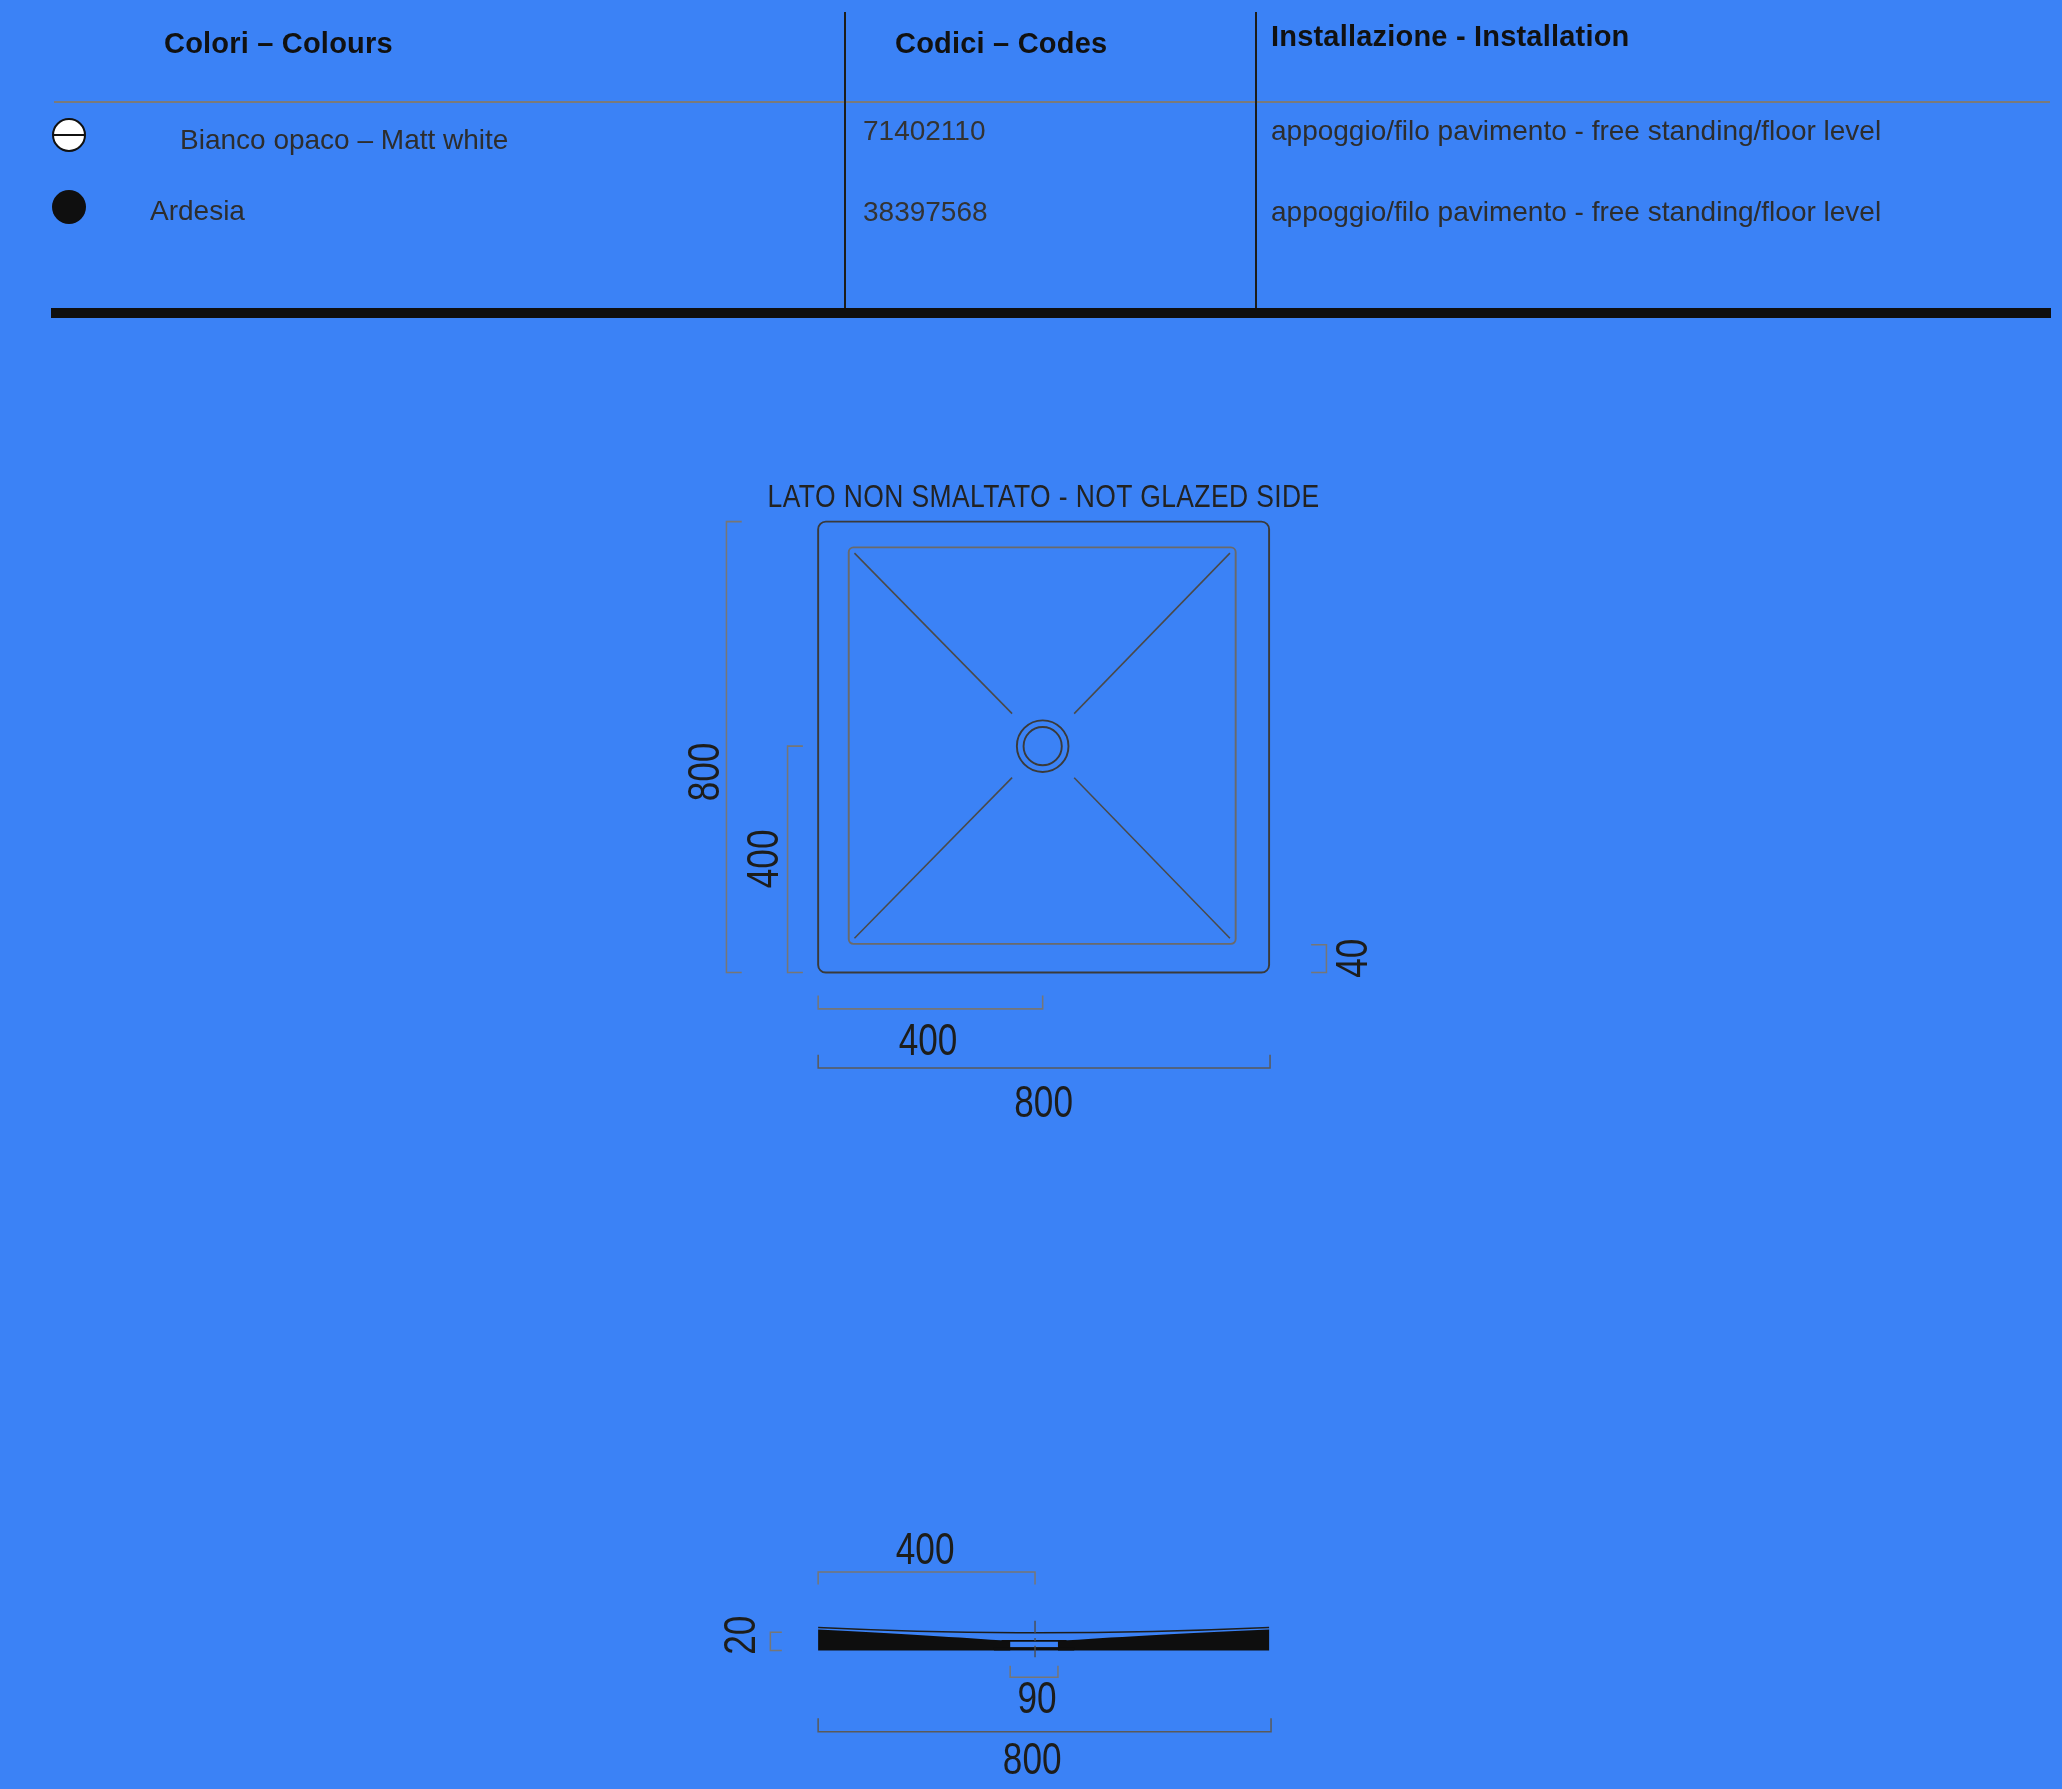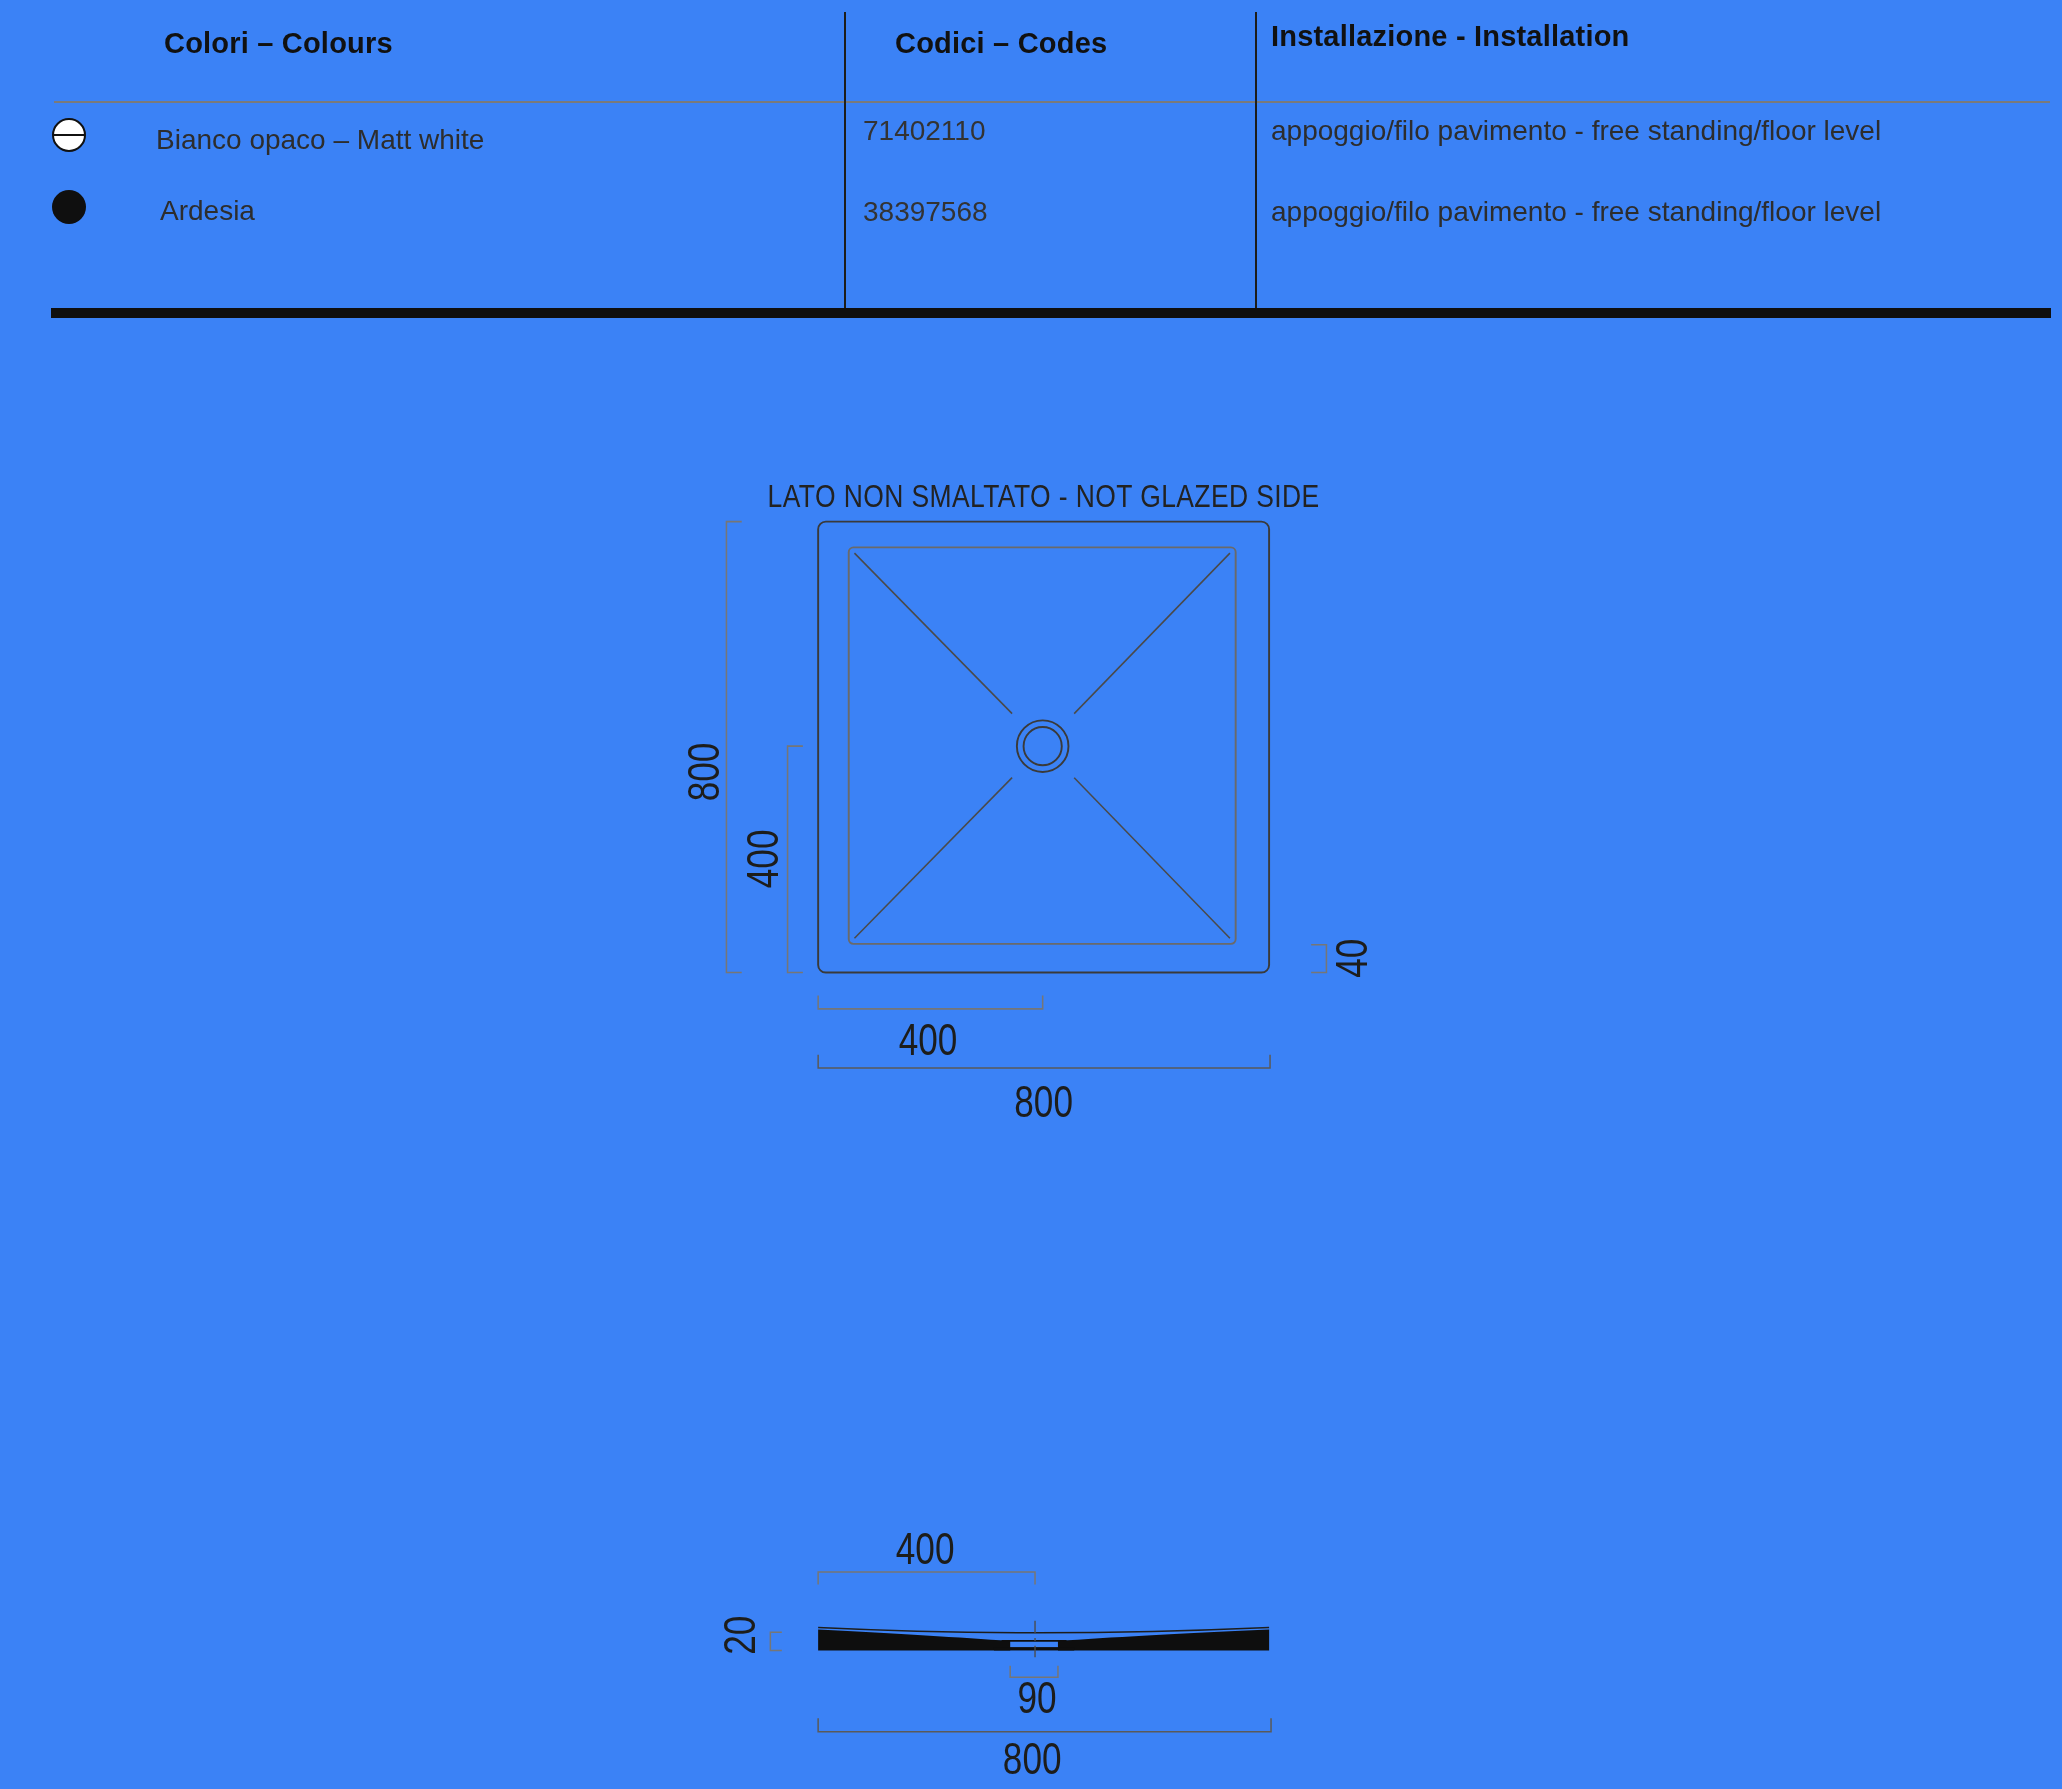--- a/index.html
+++ b/index.html
@@ -36,28 +36,28 @@
 
   <div class="abs rule-thin" style="left:54px;top:101px;width:1996px;"></div>
   <div class="abs vline" style="left:844px;top:11.5px;height:298px;"></div>
   <div class="abs vline" style="left:1255px;top:11.5px;height:298px;"></div>
   <div class="abs rule-thick" style="left:51px;top:308px;width:2000px;"></div>
 
   <div class="abs table-row">
     <div class="abs swatch swatch-outline" style="left:52px;top:118px;">
         <span class="chord"></span>
       </div>
-    <div class="abs td" style="left:156px;top:124px;">Bianco opaco – Matt white</div>
+    <div class="abs td" style="left:180px;top:124px;">Bianco opaco – Matt white</div>
     <div class="abs code" style="left:863px;top:115px;">71402110</div>
     <div class="abs td" style="left:1271px;top:115px;">appoggio/filo pavimento - free standing/floor level</div>
   </div>
 
   <div class="abs table-row">
     <div class="abs swatch swatch-fill" style="left:52px;top:190px;"></div>
-    <div class="abs td" style="left:160px;top:195px;">Ardesia</div>
+    <div class="abs td" style="left:150px;top:195px;">Ardesia</div>
     <div class="abs code" style="left:863px;top:196px;">38397568</div>
     <div class="abs td" style="left:1271px;top:196px;">appoggio/filo pavimento - free standing/floor level</div>
   </div>
 
   <svg class="abs" style="left:535px;top:449px;" width="937" height="707" viewBox="560 470 980 740">
 
     <text class="figtitle" text-anchor="middle" transform="translate(1092,531) scale(0.84,1)">LATO NON SMALTATO - NOT GLAZED SIDE</text>
 
     <rect x="856" y="546" width="472" height="472" rx="8" fill="none" stroke="#3a3a3a" stroke-width="2"></rect>
     <rect x="888" y="573" width="405" height="415" rx="5" fill="none" stroke="#6a6a6a" stroke-width="2"></rect>

